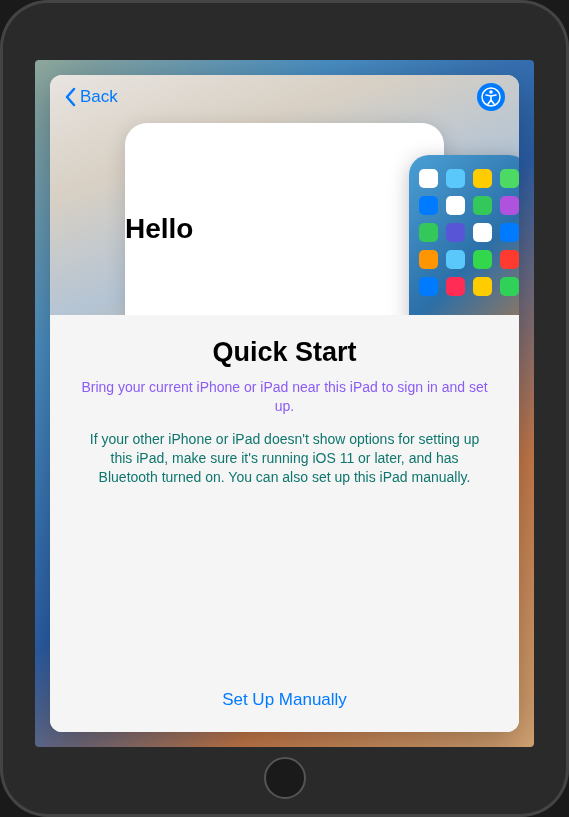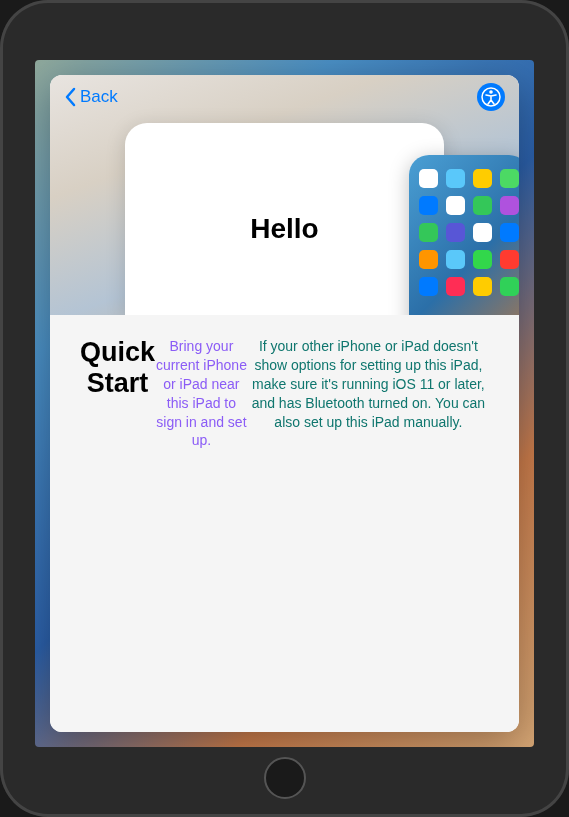--- a/index.html
+++ b/index.html
@@ -104,21 +104,21 @@
     .hello-device {
       position: absolute;
       left: 75px;
       right: 75px;
       top: 48px;
       bottom: 0;
       background: #fff;
       border-radius: 22px 22px 0 0;
       display: flex;
       align-items: center;
-      justify-content: center;
+      justify-content: flex-start;
       box-shadow: 0 4px 20px rgba(0,0,0,0.15);
     }
     
     .hello-text {
       font-size: 28px;
       font-weight: 600;
       color: #000;
       margin-top: 20px;
     }
     
@@ -144,21 +144,21 @@
       width: 100%;
       aspect-ratio: 1;
       border-radius: 5px;
     }
     
     .content-area {
       flex: 1;
       background: #f5f5f5;
       padding: 22px 30px 18px 30px;
       display: flex;
-      flex-direction: row;
+      flex-direction: column;
       text-align: center;
     }
     
     .title {
       font-size: 27px;
       font-weight: 700;
       color: #000;
       margin-bottom: 10px;
     }
     
@@ -250,18 +250,19 @@
               <div class="app-icon" style="background: rgb(48, 209, 88);"></div>
             </div>
         </div>
       </div>
 
       <div class="content-area">
         <div class="title">Quick Start</div>
         <div class="subtitle">Bring your current iPhone or iPad near this iPad to sign in and set up.</div>
         <div class="description">If your other iPhone or iPad doesn't show options for setting up this iPad, make sure it's running iOS 11 or later, and has Bluetooth turned on. You can also set up this iPad manually.</div>
         <div class="spacer"></div>
+        <div class="manual-button">Set Up Manually</div>
       </div>
 
     </div>
   </div>
   <div class="home-button"></div>
 </div>
 
 </body></html>

